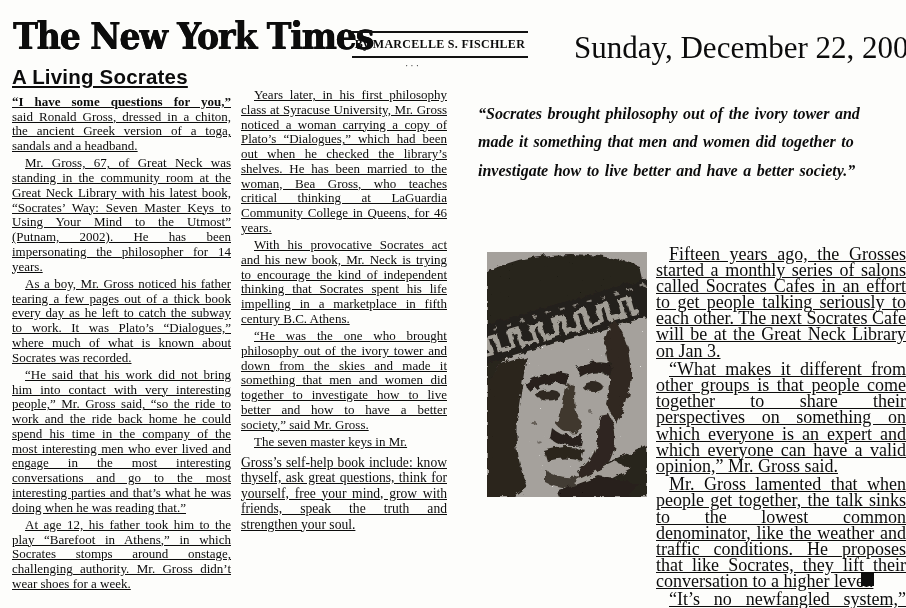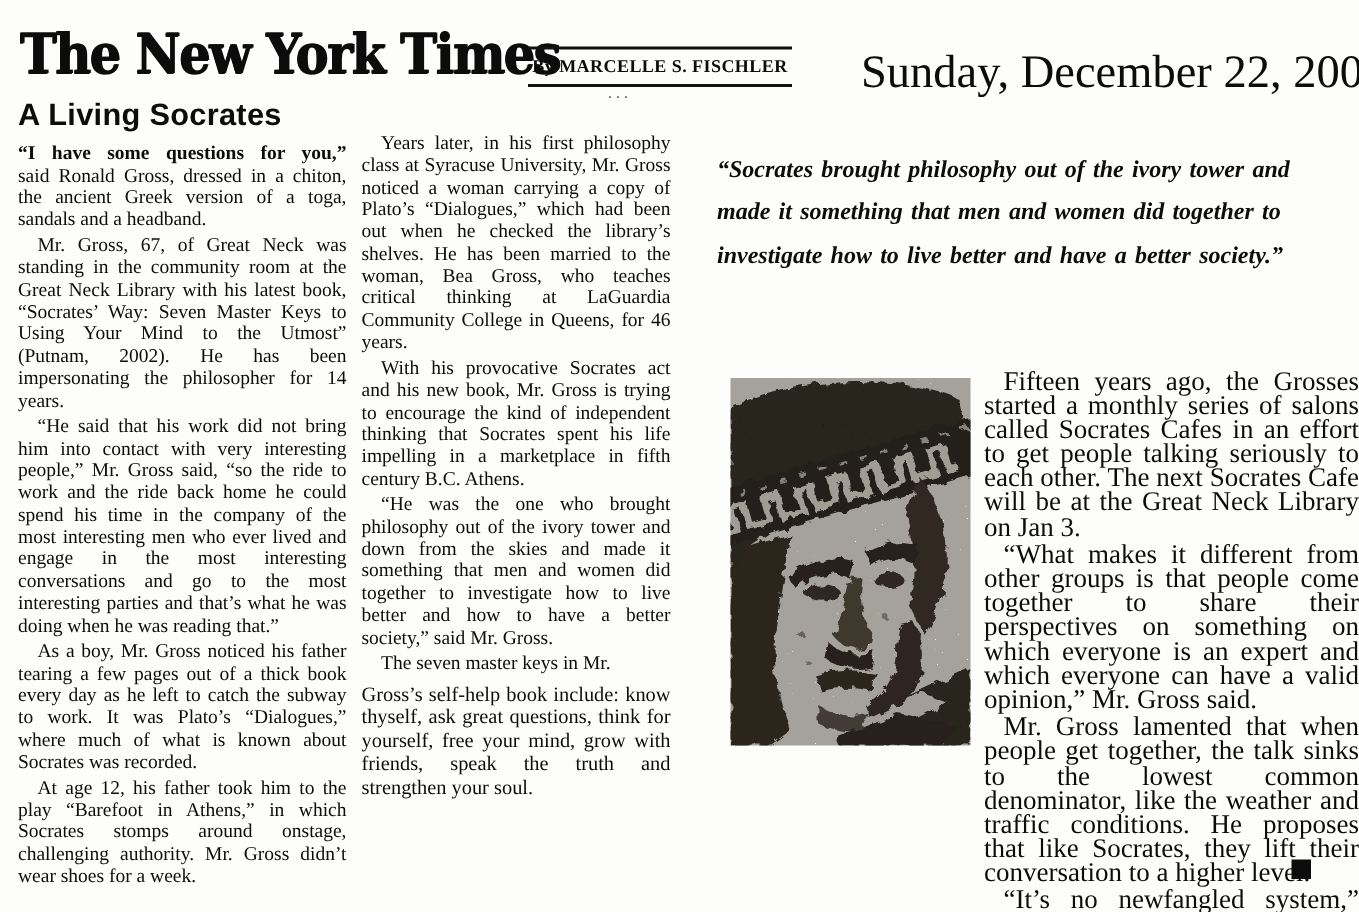--- a/index.html
+++ b/index.html
@@ -19,21 +19,21 @@
     position:absolute; left:352px; top:31px; width:176px;
     border-top:2px solid #121212; border-bottom:2px solid #121212;
     padding:4px 0 4px; text-align:center;
     font-weight:700; font-size:12px; letter-spacing:0.3px;
     white-space:nowrap;
   }
   .dateline {
     position:absolute; left:574px; top:30px;
     font-size:31px; white-space:nowrap;
   }
-  .col { position:absolute; text-align:justify; }
+  .col { position:absolute; text-align:justify;text-decoration:underline; }
   .col p { margin:2.5px 0 0 0; }
   .ind { text-indent:13px; }
   .headline {
     font-family:"Liberation Sans", sans-serif; font-weight:700;
     font-size:20.5px; margin:0 0 10px 0; text-align:left; letter-spacing:0.2px;
   }
   .col1 { left:12px;  top:70px; width:219px; font-size:13px;   line-height:14.75px; }
   .col2 { left:241px; top:88px; width:206px; font-size:13px;   line-height:14.75px; }
   .col3 { left:656px; top:246px; width:250px; font-size:18px; line-height:16.1px; }
   .lead { font-weight:700; word-spacing:3.5px; }
@@ -63,28 +63,28 @@
 
   <div class="masthead">The New York Times</div>
   <div class="byline-box">By MARCELLE S. FISCHLER</div>
   <div class="dateline">Sunday, December 22, 2002</div>
   <div class="scan-dots">···</div>
 
   <div class="col col1">
     <h1 class="headline">A Living Socrates</h1>
     <p><span class="lead">“I have some questions for you,”</span><span> said Ronald Gross, dressed in a chiton, the ancient Greek version of a toga, sandals and a headband.</span></p>
     <p class="ind">Mr. Gross, 67, of Great Neck was standing in the community room at the Great Neck Library with  his latest book, “Socrates’ Way: Seven Master Keys to Using Your Mind to the Utmost” (Putnam, 2002). He has been impersonating the philosopher for 14 years.</p>
+    <p class="ind">As a boy, Mr. Gross noticed his father tearing a few pages out of a thick book every day as he left to catch the subway to work. It was Plato’s “Dialogues,” where much of what is known about Socrates was recorded.</p>
     <p class="ind">“He said that his work did not bring him into contact with very interesting people,” Mr. Gross said, “so the ride to work and the ride back home he could spend his time in the company of the most interesting men who ever lived and engage in the most interesting conversations and go to the most interesting parties and that’s what he was doing when he was reading that.”</p>
-    <p class="ind">As a boy, Mr. Gross noticed his father tearing a few pages out of a thick book every day as he left to catch the subway to work. It was Plato’s “Dialogues,” where much of what is known about Socrates was recorded.</p>
     <p class="ind">At age 12, his father took him to the play “Barefoot in Athens,” in which Socrates stomps around onstage, challenging authority. Mr. Gross didn’t wear shoes for a week.</p>
   </div>
 
   <div class="col col2">
     <p class="ind" style="margin-top:0">Years later, in his first philosophy class at Syracuse University, Mr. Gross noticed a woman carrying a copy of Plato’s “Dialogues,” which had been out when he checked the library’s shelves. He has been married to the woman, Bea Gross, who teaches critical thinking at LaGuardia Community College in Queens, for 46 years.</p>
-    <p class="ind">With his  provocative Socrates act and his new book, Mr. Gross is trying to encourage the kind of independent thinking that Socrates spent his life impelling in a marketplace in fifth century B.C. Athens.</p>
+    <p class="ind">With his  provocative Socrates act and his new book, Mr. Neck is trying to encourage the kind of independent thinking that Socrates spent his life impelling in a marketplace in fifth century B.C. Athens.</p>
     <p class="ind">“He was the one who brought philosophy out of the ivory tower and down from the skies and made it something that men and women did together to investigate how to live better and how to have a better society,” said Mr. Gross.</p>
     <p class="ind">The seven master keys in Mr.</p>
     <p class="bigger">Gross’s self-help book include: know thyself, ask great questions, think for yourself, free your mind, grow with friends, speak the truth and strengthen your soul.</p>
   </div>
 
   <div class="pullquote">“Socrates  brought philosophy out of the ivory tower and made it something that men and women did together to investigate how to live better and have a better society.”</div>
 
   <div class="photo" role="img" aria-label="High-contrast halftone photo of Ronald Gross posing as Socrates, wearing a Greek-key patterned headband, hand at his chin">
     <svg viewBox="0 0 160 245" xmlns="http://www.w3.org/2000/svg">
       <defs>

